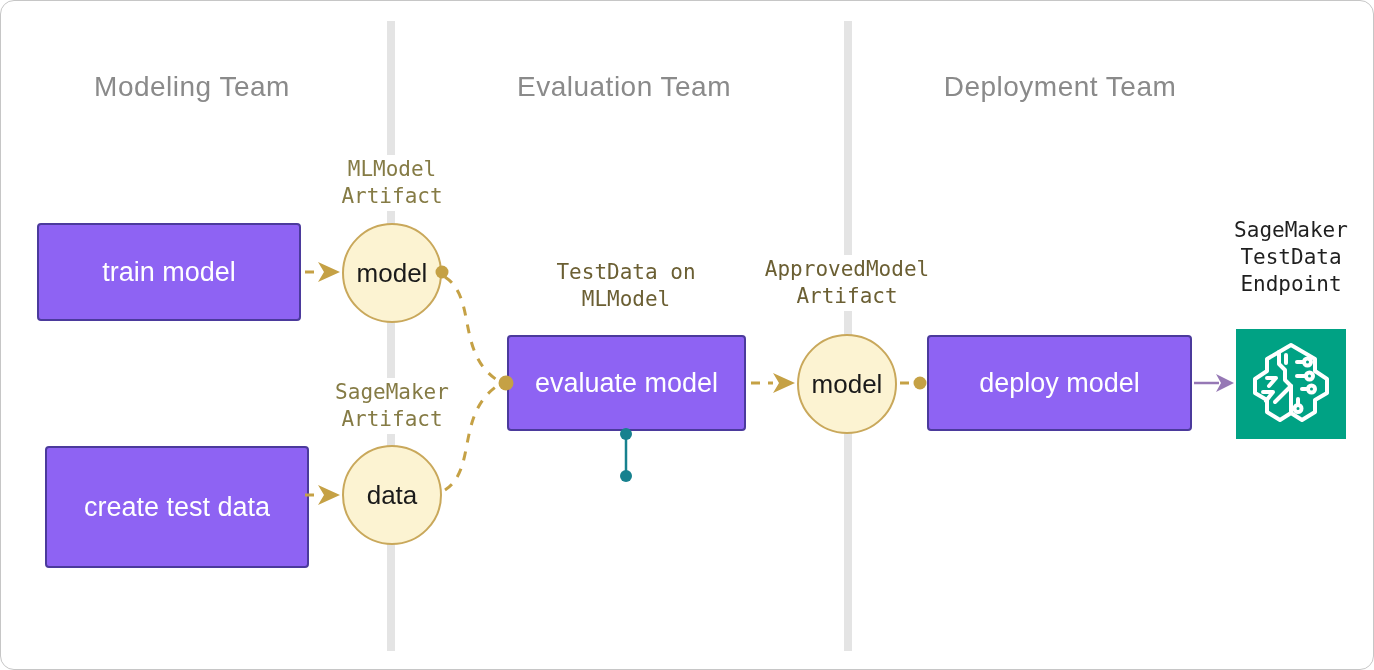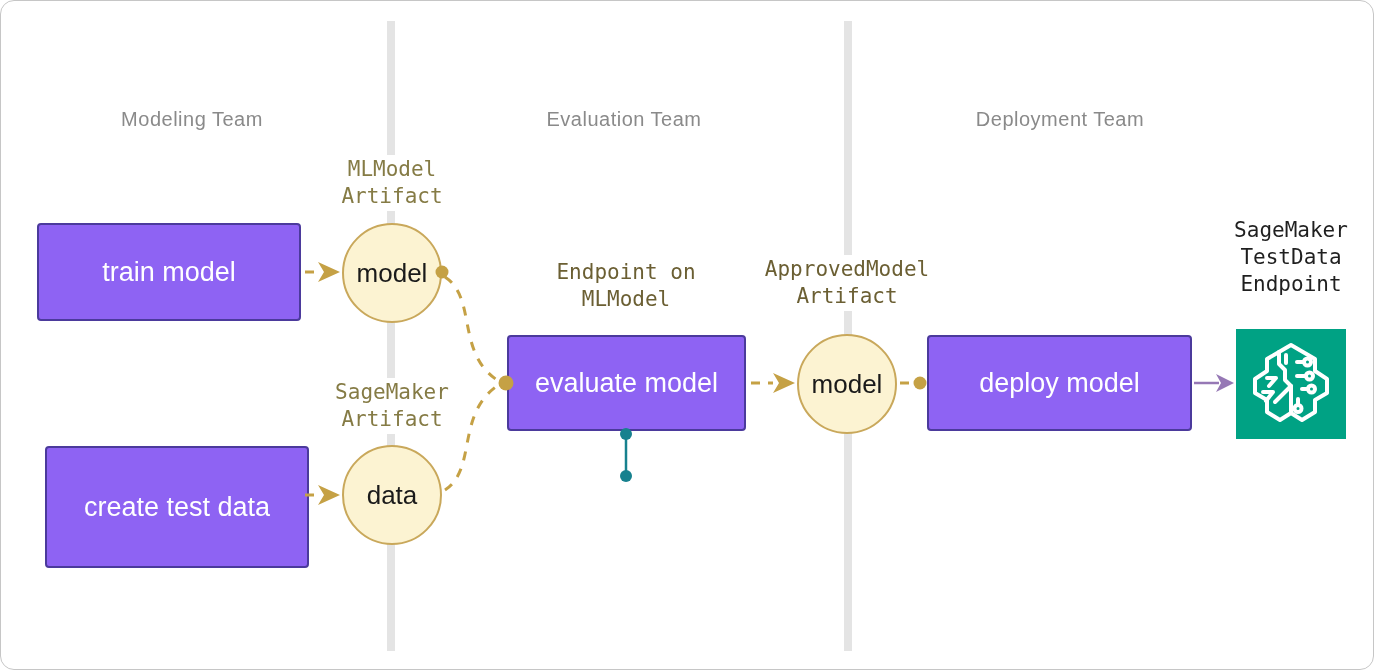--- a/index.html
+++ b/index.html
@@ -4,21 +4,21 @@
 <style>
   html,body{margin:0;padding:0;background:#ffffff;}
   body{font-family:"Liberation Sans","DejaVu Sans",sans-serif;}
   .canvas{
     position:relative;width:1374px;height:670px;background:#fff;
     border:1.5px solid #c6c6c6;border-radius:14px;box-sizing:border-box;overflow:hidden;
   }
   .divider{position:absolute;width:8px;top:20px;height:630px;background:var(--divider,#e4e4e4);}
   .lane-title{
     position:absolute;top:70px;transform:translateX(-50%);
-    font-size:20px;color:var(--lane_title,#8a8a8a);white-space:nowrap;letter-spacing:.5px;margin-top:37px;
+    font-size:28px;color:var(--lane_title,#8a8a8a);white-space:nowrap;letter-spacing:.5px;
   }
   .task{
     position:absolute;display:flex;align-items:center;justify-content:center;
     background:var(--task_fill,#8e63f3);border:2px solid var(--task_border,#4b3a9c);
     border-radius:4px;color:var(--task_text,#ffffff);font-size:27px;box-sizing:border-box;
     white-space:nowrap;
   }
   .artifact{
     position:absolute;display:flex;align-items:center;justify-content:center;
     background:var(--artifact_fill,#fcf3d2);border:2px solid var(--artifact_border,#c9a85b);
@@ -63,21 +63,21 @@
 
   <div class="note olive" style="left:391px;top:154px;">
     <div>MLModel</div>
     <div>Artifact</div>
   </div>
   <div class="note olive" style="left:391px;top:377px;">
     <div>SageMaker</div>
     <div>Artifact</div>
   </div>
   <div class="note dark-olive" style="left:625px;top:257px;">
-    <div>Endpoint on</div>
+    <div>TestData on</div>
     <div>MLModel</div>
   </div>
   <div class="note dark-olive" style="left:846px;top:254px;">
     <div>ApprovedModel</div>
     <div>Artifact</div>
   </div>
   <div class="note black" style="left:1290px;top:215px;">
     <div>SageMaker</div>
     <div>TestData</div>
     <div>Endpoint</div>

